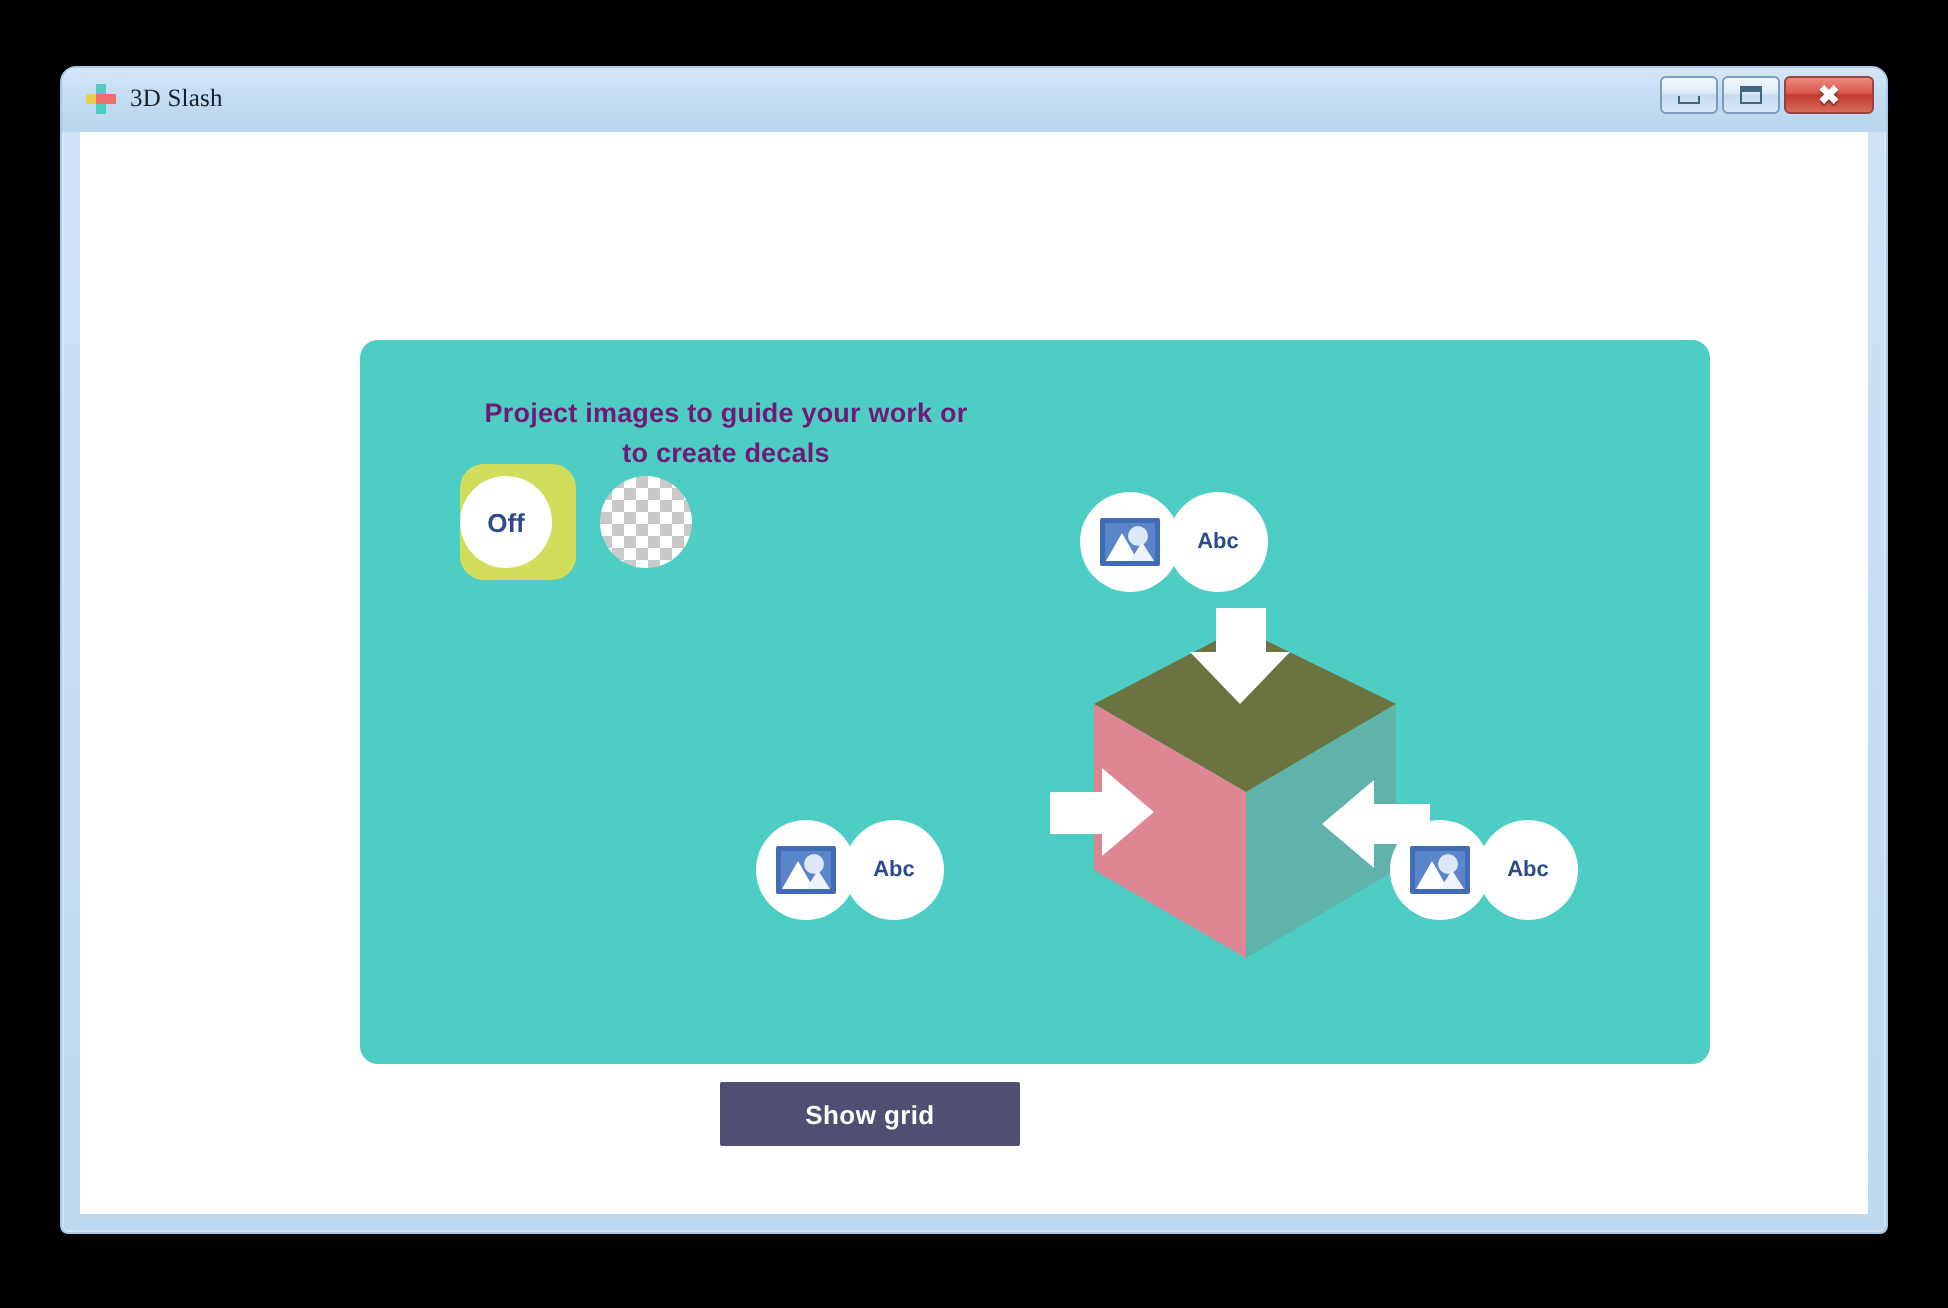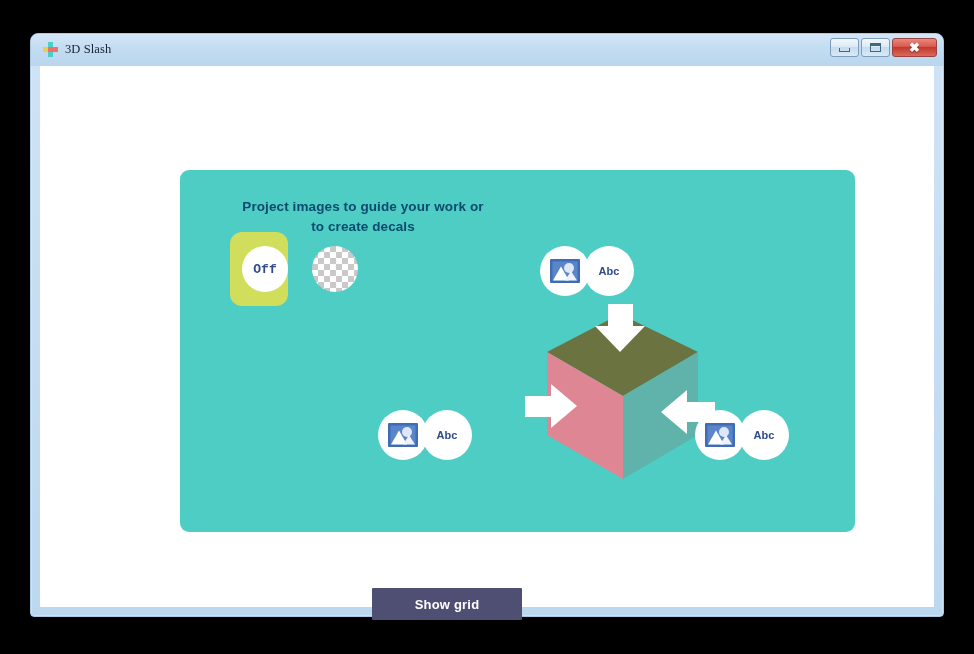--- a/index.html
+++ b/index.html
@@ -137,47 +137,46 @@
     background: #4ecdc4;
     border-radius: 9px;
   }
 
   .panel-title {
     position: absolute;
     left: 38px;
     top: 27px;
     width: 290px;
     text-align: center;
-    color: #0c4a6e;
+    color: #701a75;
     font-size: 13.5px;
     font-weight: bold;
     line-height: 1.45;
     letter-spacing: 0.1px;
   }
 
   
   .mode-row {
     position: absolute;
     left: 50px;
     top: 62px;
     display: flex;
     align-items: center;
     gap: 12px;
   }
 
   .mode-cell {
     width: 58px;
-    height: 74px;
+    height: 58px;
     border-radius: 12px;
     display: flex;
     align-items: center;
-    justify-content: flex-end;
+    justify-content: flex-start;
     box-sizing: border-box;
     cursor: pointer;
-    font-family: Liberation Mono, monospace;
   }
 
   .mode-cell.selected {
     background: #d1de5c;
   }
 
   .mode-circle {
     width: 46px;
     height: 46px;
     border-radius: 50%;
@@ -236,24 +235,23 @@
     color: #2d4a8a;
     font-size: 11px;
     font-weight: bold;
   }
 
   .pic-icon { display: block; }
 
   
   .btn-row {
     position: absolute;
-    left: 332px;
+    left: 320px;
     top: 475px;
     display: flex;
-    margin-top: 47px;
   }
 
   .dlg-btn {
     width: 150px;
     height: 32px;
     background: #4f4f73;
     color: #ffffff;
     font-size: 13px;
     font-weight: bold;
     display: flex;

